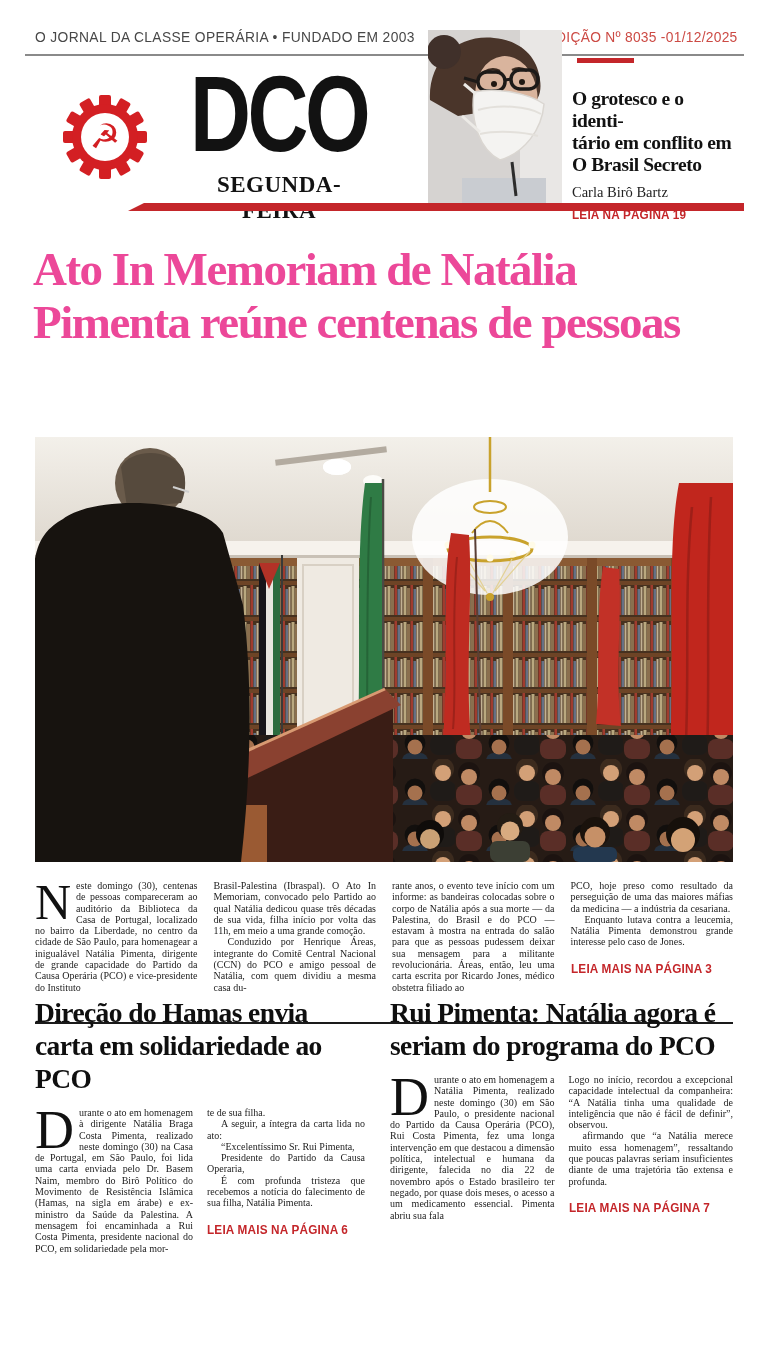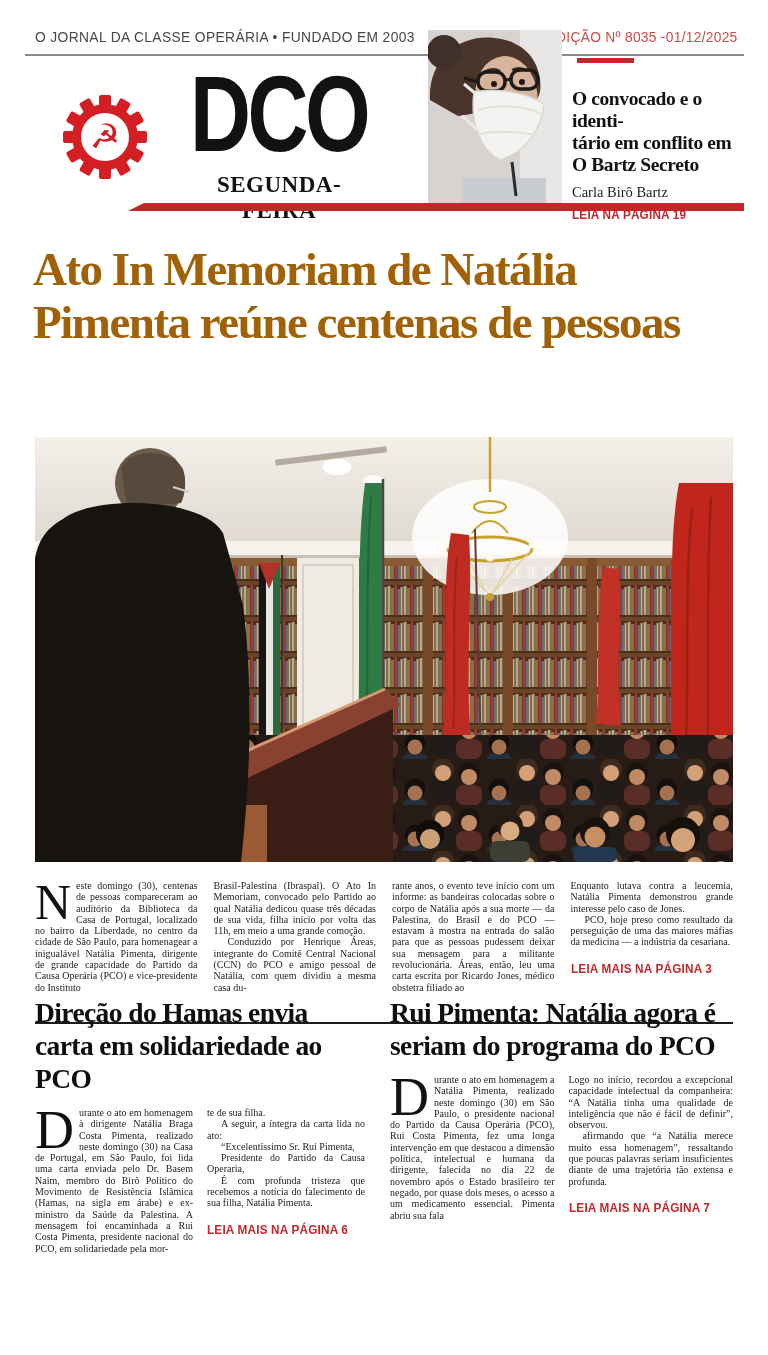--- a/index.html
+++ b/index.html
@@ -22,21 +22,21 @@
   .side-story{position:absolute;left:572px;top:88px;width:164px;}
   .side-headline{font-weight:700;font-size:19.5px;line-height:22px;letter-spacing:-.4px;color:#121212;}
   .byline{margin-top:8px;font-size:14.5px;color:#222;}
   .read-more{font-family:"Liberation Sans",sans-serif;font-weight:700;font-size:12.5px;
     color:#c4262a;letter-spacing:.2px;transform:scaleX(.94);transform-origin:left top;white-space:nowrap;}
   .side-story .read-more{margin-top:7px;}
   .red-rule{position:absolute;left:128px;right:24px;top:203px;height:8px;background:#c4262a;
     clip-path:polygon(0 100%,16px 0,100% 0,100% 100%);}
   
   .main-headline{position:absolute;left:33px;top:243px;width:702px;margin:0;
-    font-weight:700;font-size:47px;line-height:53px;letter-spacing:-1.5px;color:#a16207;}
+    font-weight:700;font-size:47px;line-height:53px;letter-spacing:-1.5px;color:#ec4899;}
   .event-photo{position:absolute;left:35px;top:437px;width:698px;height:425px;}
   .lead-cols{position:absolute;left:35px;top:880px;width:698px;display:grid;
     grid-template-columns:repeat(4,1fr);gap:16px;}
   .col{font-size:10px;line-height:11.3px;text-align:justify;}
   .col p{margin:0;}
   .col p + p{text-indent:14px;}
   .dropcap{float:left;font-size:50px;line-height:40px;padding:2px 5px 0 0;font-weight:400;color:#111;}
   .dropcap.big{font-size:54px;line-height:42px;}
   .col .read-more{display:block;margin-top:16px;}
   .rule-black{position:absolute;left:35px;top:1022px;width:698px;height:2px;background:#1a1a1a;}
@@ -102,23 +102,23 @@
       <path d="M46,62 C42,92 52,120 72,130 C96,123 114,100 116,74 C100,63 68,57 46,62 Z" fill="#f4f3f1" stroke="#dad6d1" stroke-width="1.5"></path>
       <path d="M50,80 C70,74 100,76 113,84 M52,104 C70,100 96,102 110,106" stroke="#e3e0db" stroke-width="2" fill="none"></path>
       <path d="M48,64 L36,54 M52,102 L34,86" stroke="#eceae6" stroke-width="3"></path>
       <rect x="34" y="148" width="84" height="29" fill="#c9ccd1"></rect>
       <path d="M84,132 L88,166" stroke="#2c2c2c" stroke-width="3"></path>
     </svg>
   </div>
 
   <div class="side-story">
     <div class="side-headline">
-      <div>O convocado e o identi-</div>
+      <div>O grotesco e o identi-</div>
       <div>tário em conflito em</div>
-      <div>O Bartz Secreto</div>
+      <div>O Brasil Secreto</div>
     </div>
     <div class="byline">Carla Birô Bartz</div>
     <div class="read-more">LEIA NA PÁGINA 19</div>
   </div>
 
   <div class="red-rule"></div>
 
   <h1 class="main-headline">Ato In Memoriam de Natália Pimenta reúne centenas de pessoas</h1>
 
   <div class="event-photo">
@@ -256,21 +256,21 @@
       <span><p>este domingo (30), centenas de pessoas compareceram ao auditório da Biblioteca da Casa de Portugal, localizado no bairro da Liberdade, no centro da cidade de São Paulo, para homenagear a inigualável Natália Pimenta, dirigente de grande capacidade do Partido da Causa Operária (PCO) e vice-presidente do Instituto</p></span>
     </div>
     <div class="col">
         <p>Brasil-Palestina (Ibraspal). O Ato In Memoriam, convocado pelo Partido ao qual Natália dedicou quase três décadas de sua vida, filha início por volta das 11h, em meio a uma grande comoção.</p>
         <p>Conduzido por Henrique Áreas, integrante do Comitê Central Nacional (CCN) do PCO e amigo pessoal de Natália, com quem dividiu a mesma casa du-</p>
       </div>
     <div class="col">
         <p>rante anos, o evento teve início com um informe: as bandeiras colocadas sobre o corpo de Natália após a sua morte — da Palestina, do Brasil e do PCO — estavam à mostra na entrada do salão para que as pessoas pudessem deixar sua mensagem para a militante revolucionária. Áreas, então, leu uma carta escrita por Ricardo Jones, médico obstetra filiado ao</p>
       </div>
     <div class="col">
-      <span><p>Enquanto lutava contra a leucemia, Natália Pimenta demonstrou grande interesse pelo caso de Jones.</p><p>PCO, hoje preso como resultado da perseguição de uma das maiores máfias da medicina — a indústria da cesariana.</p></span>
+      <span><p>PCO, hoje preso como resultado da perseguição de uma das maiores máfias da medicina — a indústria da cesariana.</p><p>Enquanto lutava contra a leucemia, Natália Pimenta demonstrou grande interesse pelo caso de Jones.</p></span>
       <span class="read-more">LEIA MAIS NA PÁGINA 3</span>
     </div>
   </div>
 
   <div class="rule-black"></div>
 
   <div class="subsection">
 
     <div>
       <h2 class="sub-headline">Direção do Hamas envia carta em solidariedade ao PCO</h2>

